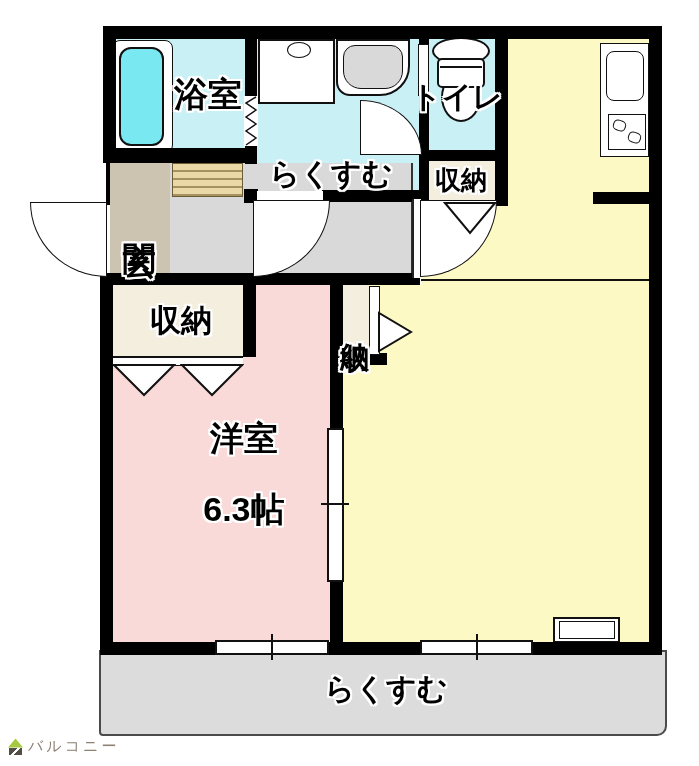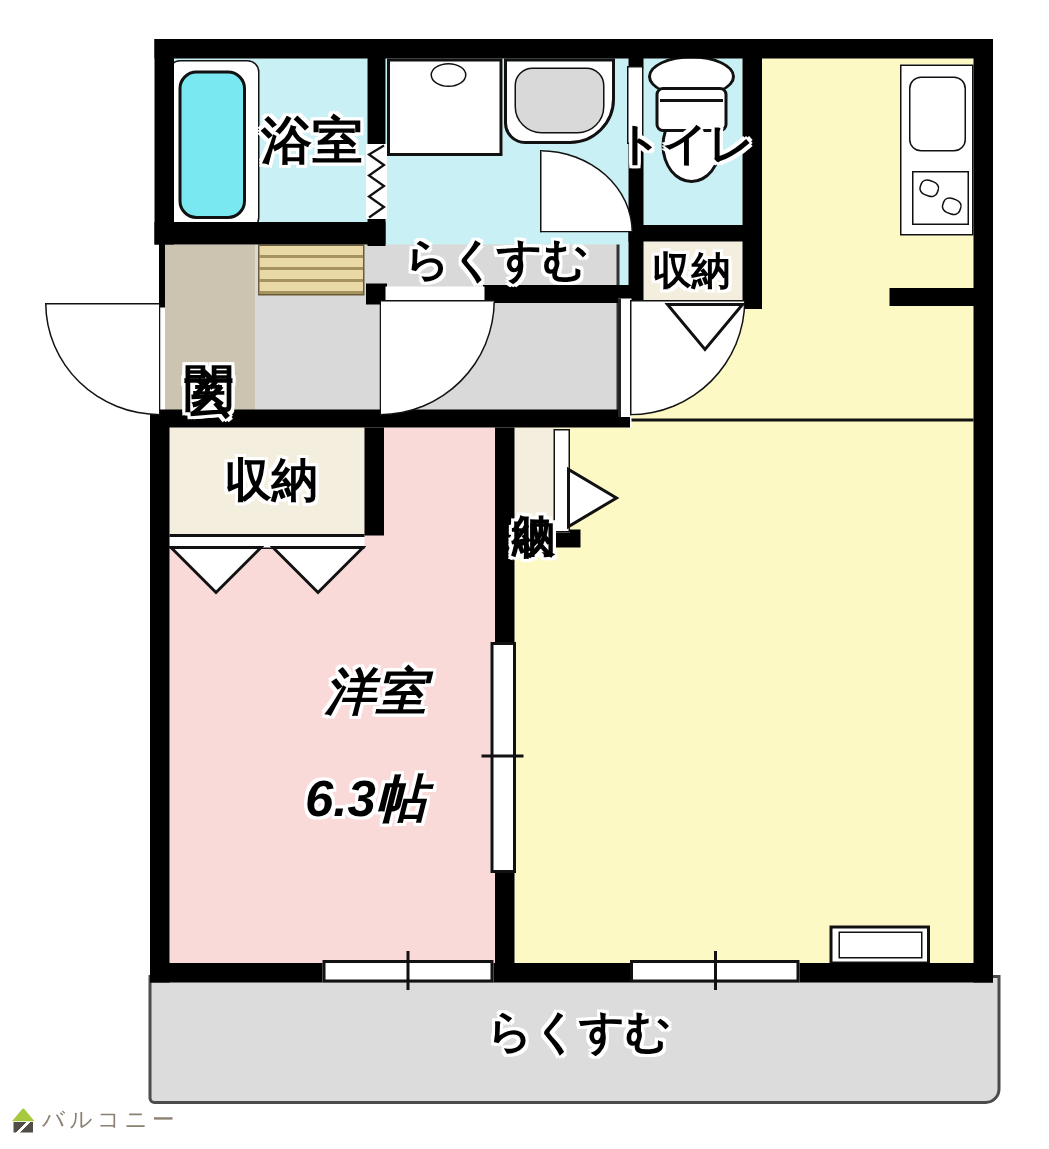--- a/index.html
+++ b/index.html
@@ -120,21 +120,21 @@
   <div class="abs symbol" style="left:476px;top:634px;width:2px;height:26px;background:#111;"></div>
   <div class="abs symbol" style="left:321px;top:503px;width:28px;height:2px;background:#111;"></div>
 
   <span class="abs label" style="left:208px;top:95px;font-size:34px;">浴室</span>
   <span class="abs label" style="left:331px;top:174px;font-size:30px;">らくすむ</span>
   <span class="abs label" style="left:457px;top:97px;font-size:30px;">トイレ</span>
   <span class="abs label" style="left:461px;top:181px;font-size:26px;">収納</span>
   <span class="abs label vertical" style="left:139px;top:217px;font-size:33px;">玄関</span>
   <span class="abs label" style="left:181px;top:321px;font-size:31px;">収納</span>
   <span class="abs label vertical" style="left:355px;top:320px;font-size:29px;">収納</span>
-  <span class="abs label" style="left:225px;top:498px;font-size:34px;text-align:right;font-style:italic;">
+  <span class="abs label" style="left:225px;top:474px;font-size:34px;text-align:center;">
     <span>洋室</span><br>
     <span>6.3帖</span>
   </span>
   <span class="abs label" style="left:386px;top:689px;font-size:30px;">らくすむ</span>
 
   <div class="logo">
     <div class="logo-icon">
       <div class="logo-roof"></div>
       <div class="logo-base"></div>
     </div>

